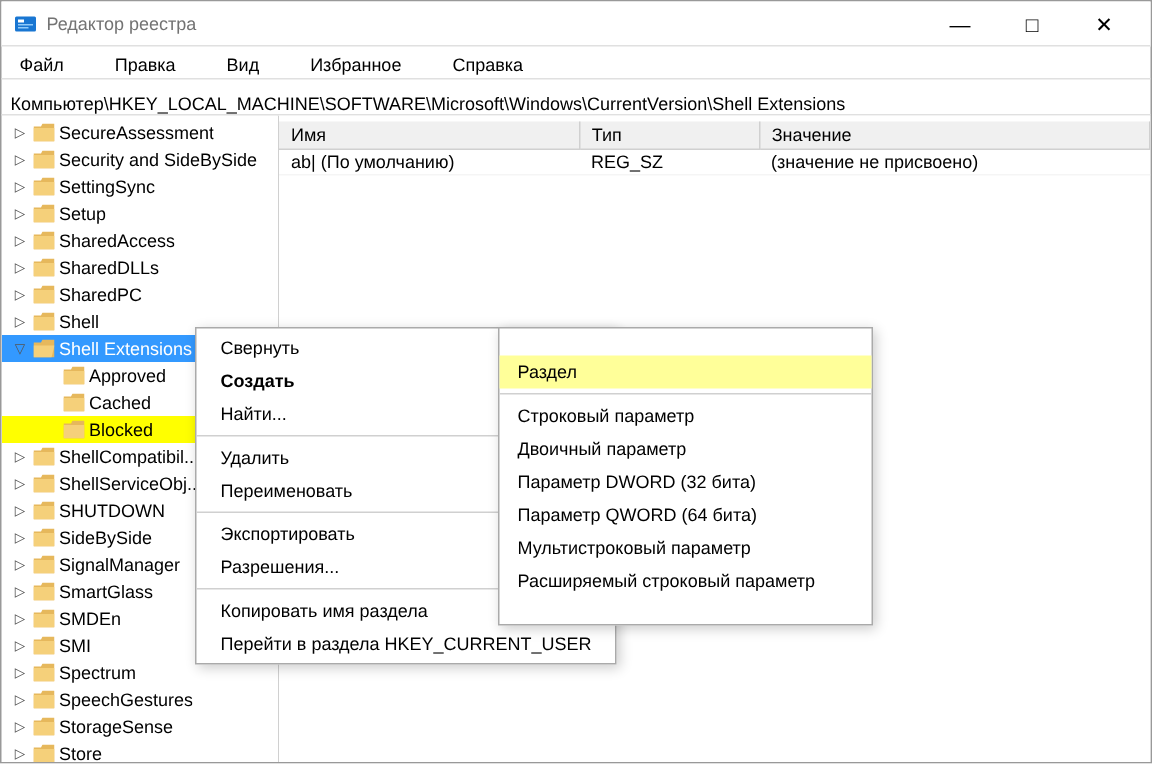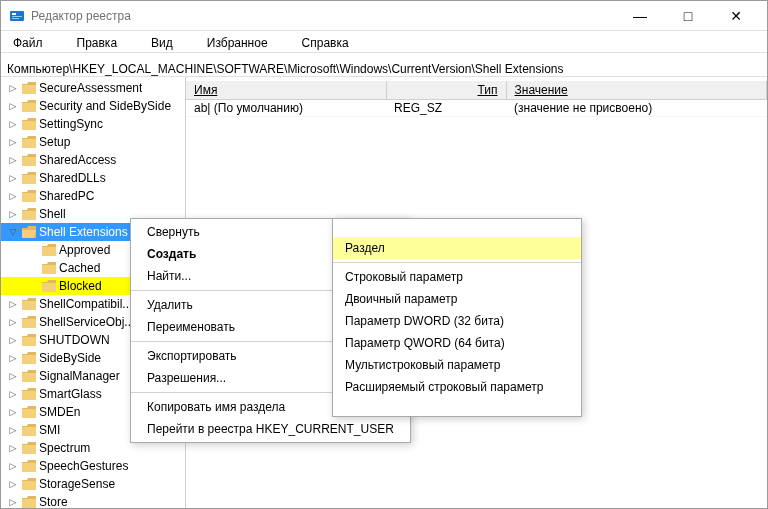--- a/index.html
+++ b/index.html
@@ -171,21 +171,20 @@
       padding: 4px 0;
     }
 
     .detail-table {
       width: 100%;
       border-collapse: collapse;
     }
 
     .detail-table thead tr {
       background: #f0f0f0;
-      text-decoration: underline;
     }
 
     .detail-table th {
       text-align: left;
       padding: 2px 8px;
       font-size: 12px;
       font-weight: normal;
       border-right: 1px solid #d0d0d0;
       border-bottom: 1px solid #d0d0d0;
       cursor: pointer;
@@ -559,21 +558,21 @@
         <span class="tree-label">Store</span>
       </div>
 
     </div>
 
     <div class="detail-pane">
       <table class="detail-table">
         <thead>
           <tr>
             <th style="width:200px;">Имя</th>
-            <th style="width:120px;text-align:right;">Тип</th>
+            <th style="width:120px;">Тип</th>
             <th>Значение</th>
           </tr>
         </thead>
         <tbody>
           <tr>
             <td>ab| (По умолчанию)</td>
             <td>REG_SZ</td>
             <td>(значение не присвоено)</td>
           </tr>
         </tbody>
@@ -590,21 +589,21 @@
     </div>
     <div class="ctx-item">Найти...</div>
     <div class="ctx-separator"></div>
     <div class="ctx-item">Удалить</div>
     <div class="ctx-item">Переименовать</div>
     <div class="ctx-separator"></div>
     <div class="ctx-item">Экспортировать</div>
     <div class="ctx-item">Разрешения...</div>
     <div class="ctx-separator"></div>
     <div class="ctx-item">Копировать имя раздела</div>
-    <div class="ctx-item">Перейти в реестра HKEY_CURRENT_USER</div>
+    <div class="ctx-item">Перейти в раздела HKEY_CURRENT_USER</div>
   </div>
 
   <div class="submenu">
     <div class="submenu-item highlighted">Раздел</div>
     <div class="ctx-separator"></div>
     <div class="submenu-item">Строковый параметр</div>
     <div class="submenu-item">Двоичный параметр</div>
     <div class="submenu-item">Параметр DWORD (32 бита)</div>
     <div class="submenu-item">Параметр QWORD (64 бита)</div>
     <div class="submenu-item">Мультистроковый параметр</div>

